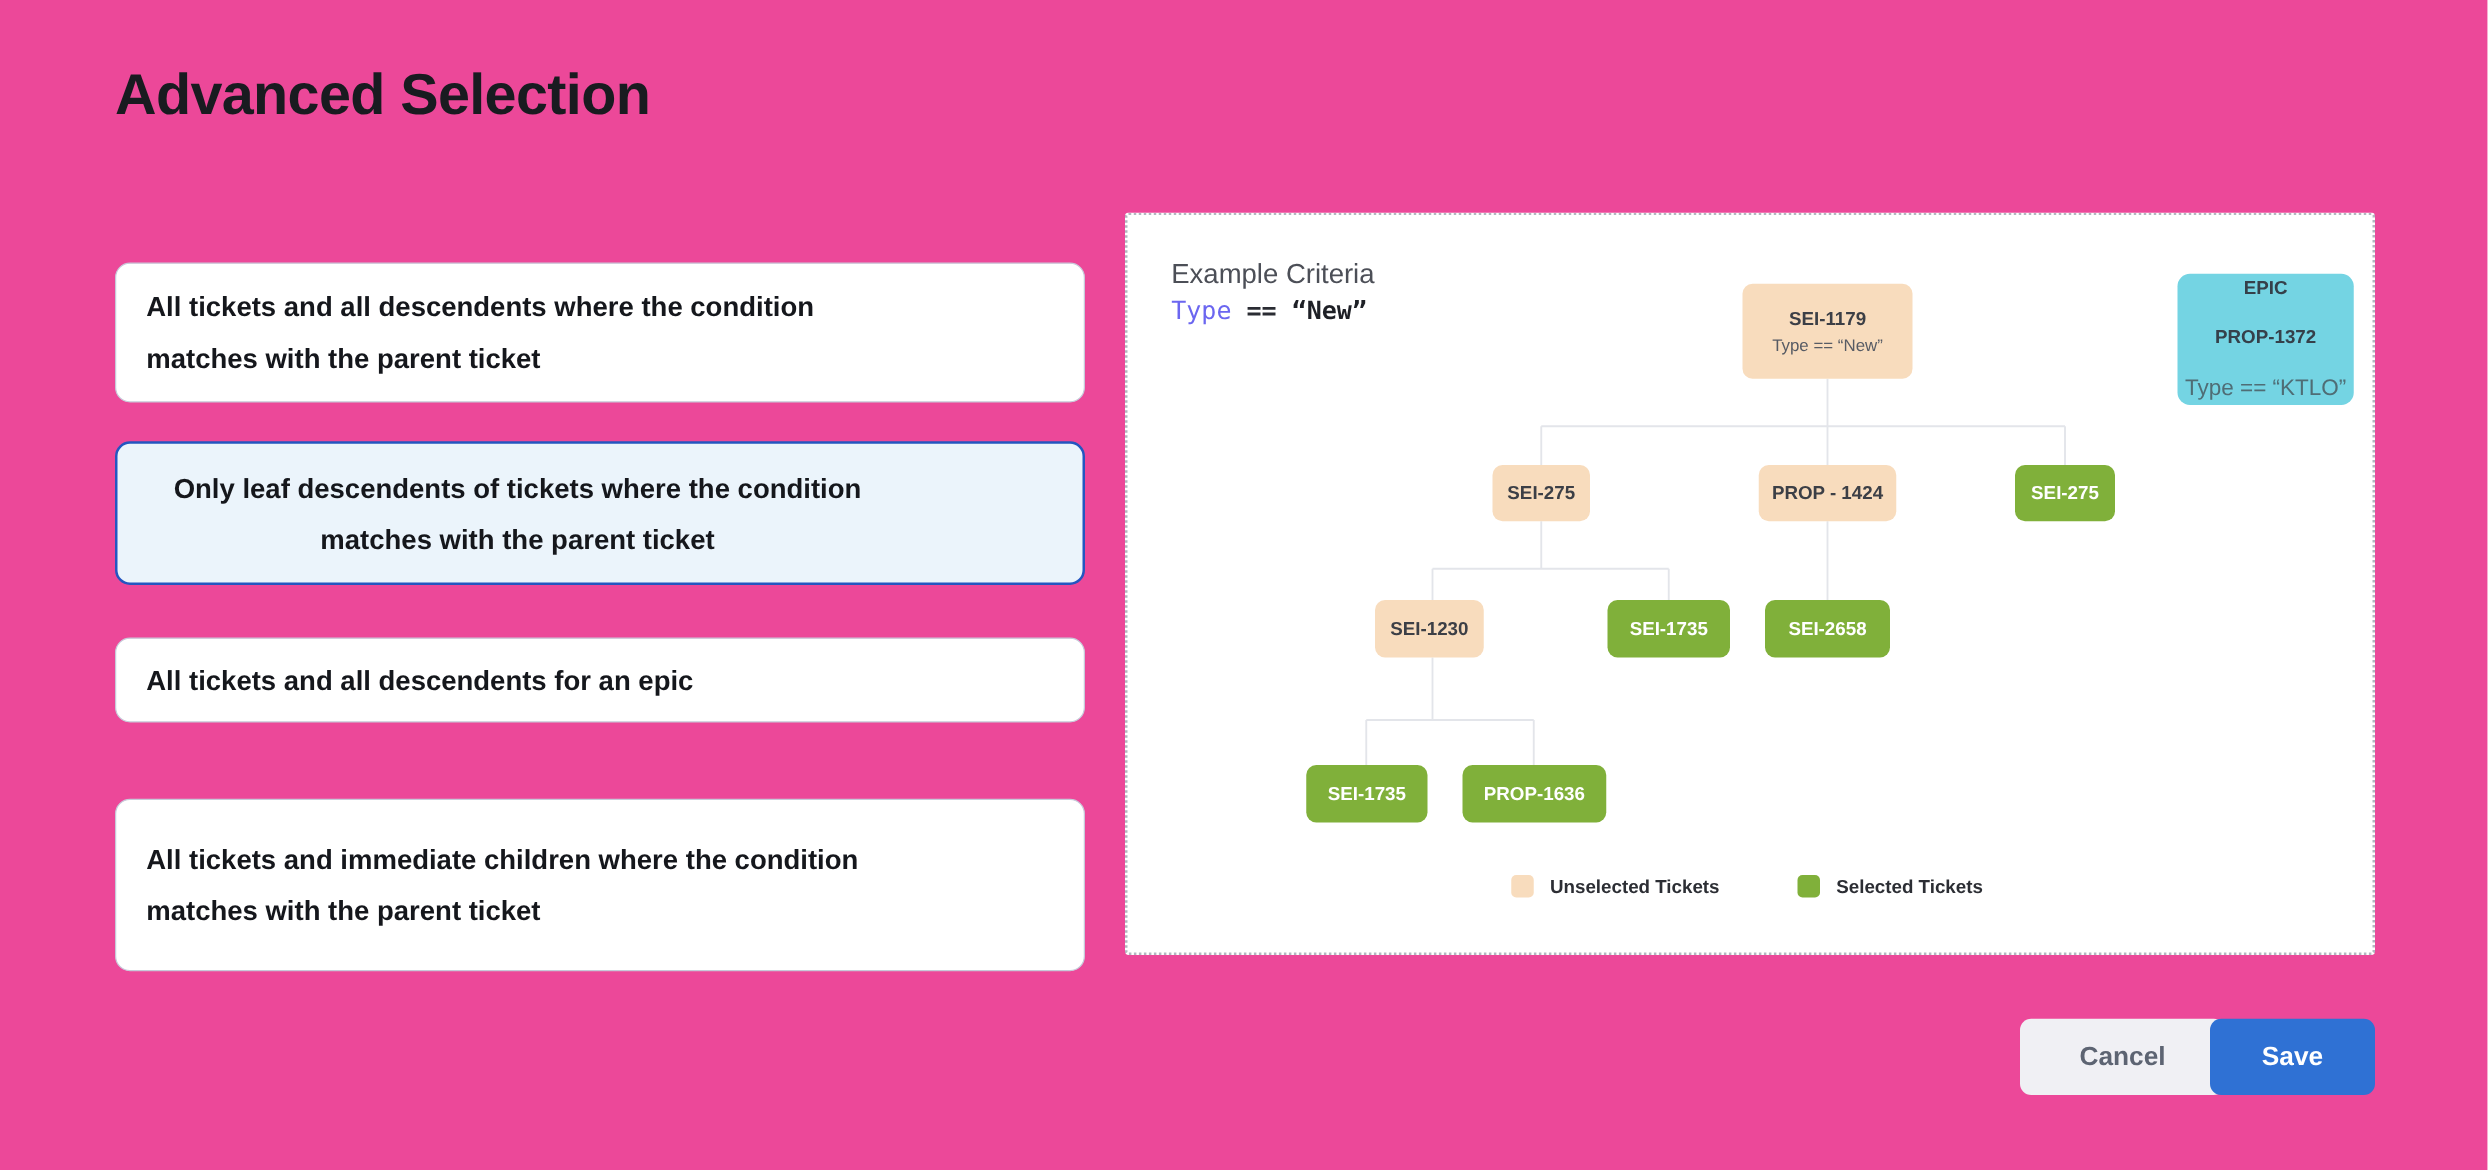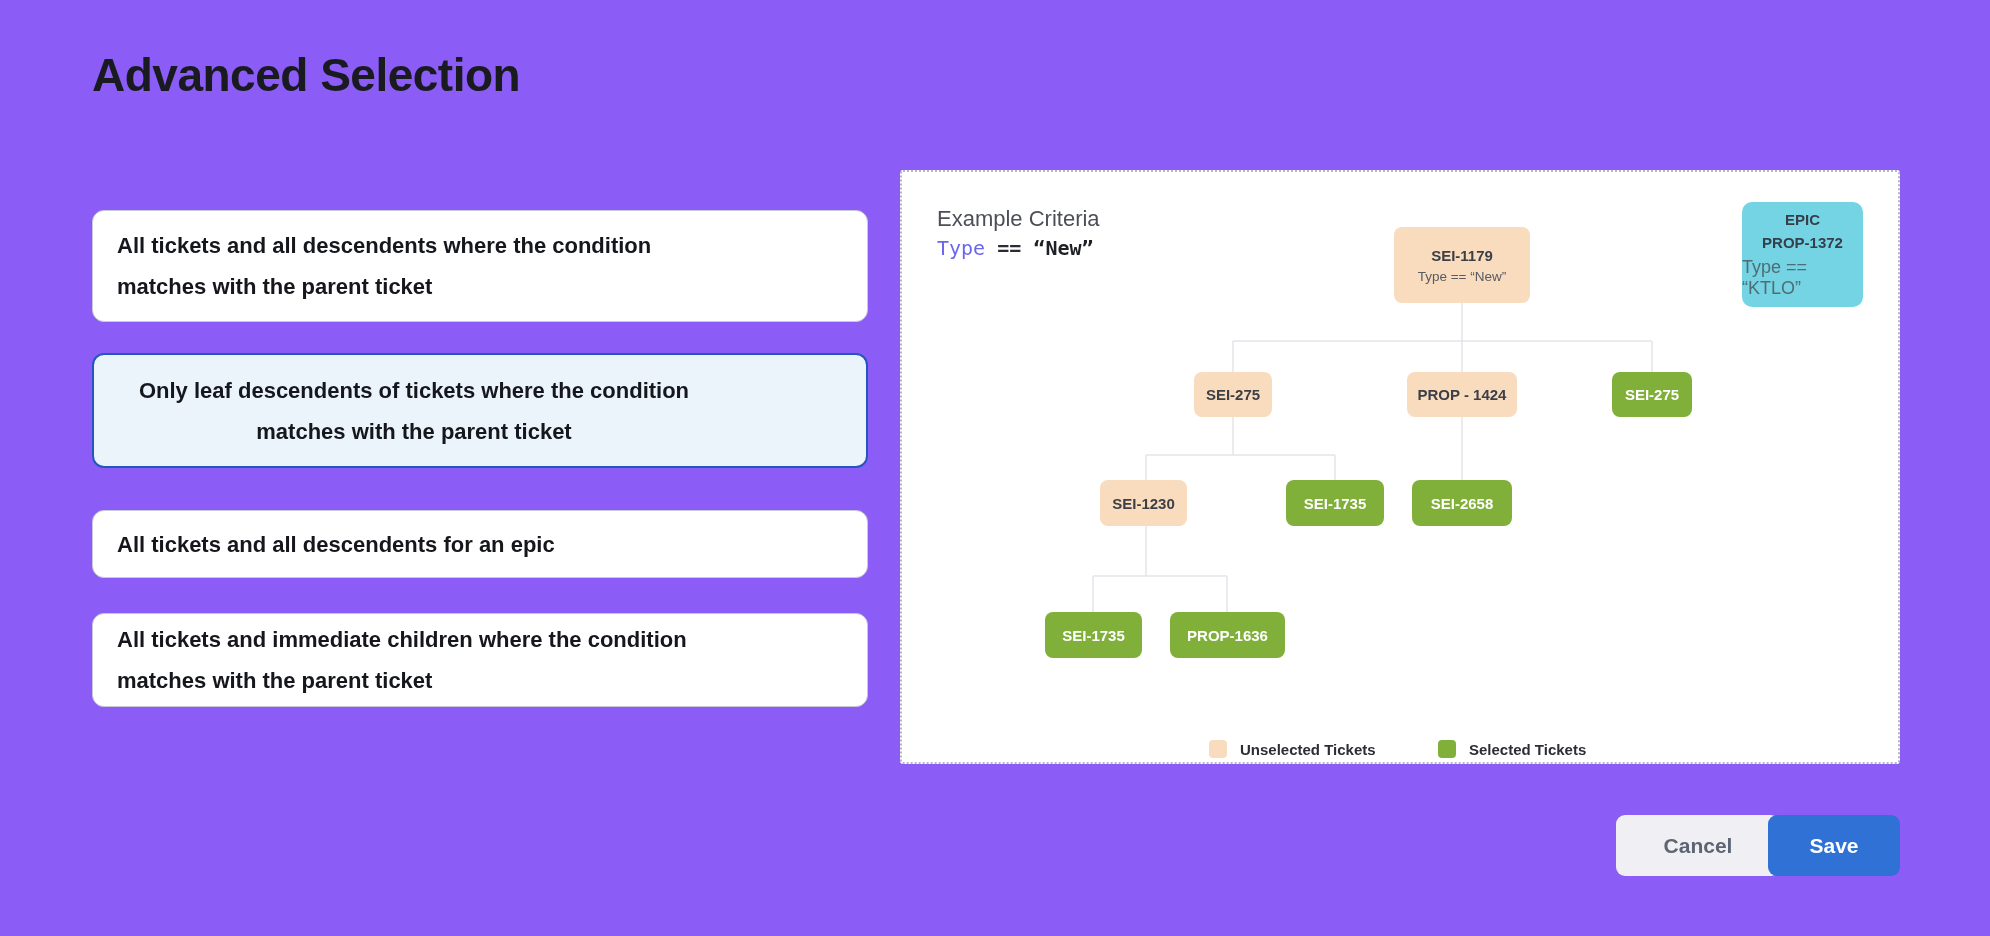--- a/index.html
+++ b/index.html
@@ -13,21 +13,21 @@
     --line:#e3e5ea;
     --save-bg:#2f71d4;
     --cancel-bg:#f0f0f4;
     --cancel-text:#5d6472;
     --text-dark:#191b20;
     --text-gray:#4c4f57;
   }
   *{box-sizing:border-box;margin:0;padding:0;}
   html,body{background:#fff;}
   body{font-family:"Liberation Sans","DejaVu Sans",sans-serif;}
-  .canvas{position:relative;width:1990px;height:936px;background:#8b5cf6;overflow:hidden;}
+  .canvas{position:relative;width:1990px;height:936px;background:#ec4899;overflow:hidden;}
 
   .page-title{
     position:absolute;left:92px;top:48px;
     font-size:46px;font-weight:700;letter-spacing:-0.5px;color:var(--text-dark);
   }
 
   
   .option{
     position:absolute;left:92px;width:776px;
     border:1px solid var(--card-border);border-radius:12px;background:#fff;
@@ -37,21 +37,21 @@
     border:2px solid var(--selected-border);
     background:var(--selected-bg);
     text-align:center;
   }
   .option-label{
     font-size:22px;line-height:41px;font-weight:600;color:#15171c;max-width:592px;
   }
   .opt-1{top:210px;height:112px;}
   .opt-2{top:353px;height:115px;}
   .opt-3{top:510px;height:68px;}
-  .opt-4{top:613px;height:94px;}
+  .opt-4{top:639px;height:138px;}
 
   
   .example-panel{
     position:absolute;left:900px;top:170px;width:1000px;height:594px;
     border:2px dotted #b3b7c0;border-radius:3px;background:#fff;
   }
   .example-heading{
     position:absolute;left:35px;top:34px;
     font-size:22px;color:var(--text-gray);
   }
@@ -81,29 +81,29 @@
   .n-a{left:292px;top:200px;width:78px;height:45px;}
   .n-b{left:505px;top:200px;width:110px;height:45px;}
   .n-c{left:710px;top:200px;width:80px;height:45px;}
   .n-d{left:198px;top:308px;width:87px;height:46px;}
   .n-e{left:384px;top:308px;width:98px;height:46px;}
   .n-f{left:510px;top:308px;width:100px;height:46px;}
   .n-g{left:143px;top:440px;width:97px;height:46px;}
   .n-h{left:268px;top:440px;width:115px;height:46px;}
 
   .epic-card{
-    position:absolute;left:840px;top:30px;width:121px;height:105px;
+    position:absolute;left:840px;top:47px;width:141px;height:105px;
     background:var(--cyan);border-radius:10px;
-    display:flex;flex-direction:column;align-items:center;justify-content:center;gap:6px;
+    display:flex;flex-direction:column;align-items:center;justify-content:center;gap:22px;
   }
   .epic-type,.epic-id{font-size:15px;font-weight:700;color:#35404a;}
   .epic-criteria{font-size:18px;color:#4f6d75;}
 
   .legend{position:absolute;left:0;top:528px;width:1000px;height:26px;}
-  .legend-item{position:absolute;display:flex;align-items:center;gap:13px;margin-top:40px;}
+  .legend-item{position:absolute;display:flex;align-items:center;gap:13px;}
   .legend-1{left:307px;}
   .legend-2{left:536px;}
   .swatch{width:18px;height:18px;border-radius:4px;display:inline-block;}
   .swatch-unselected{background:var(--peach);}
   .swatch-selected{background:var(--green);}
   .legend-label{font-size:15px;font-weight:700;color:#2c2e34;}
 
   
   .btn{
     position:absolute;top:815px;height:61px;border:none;border-radius:9px;

